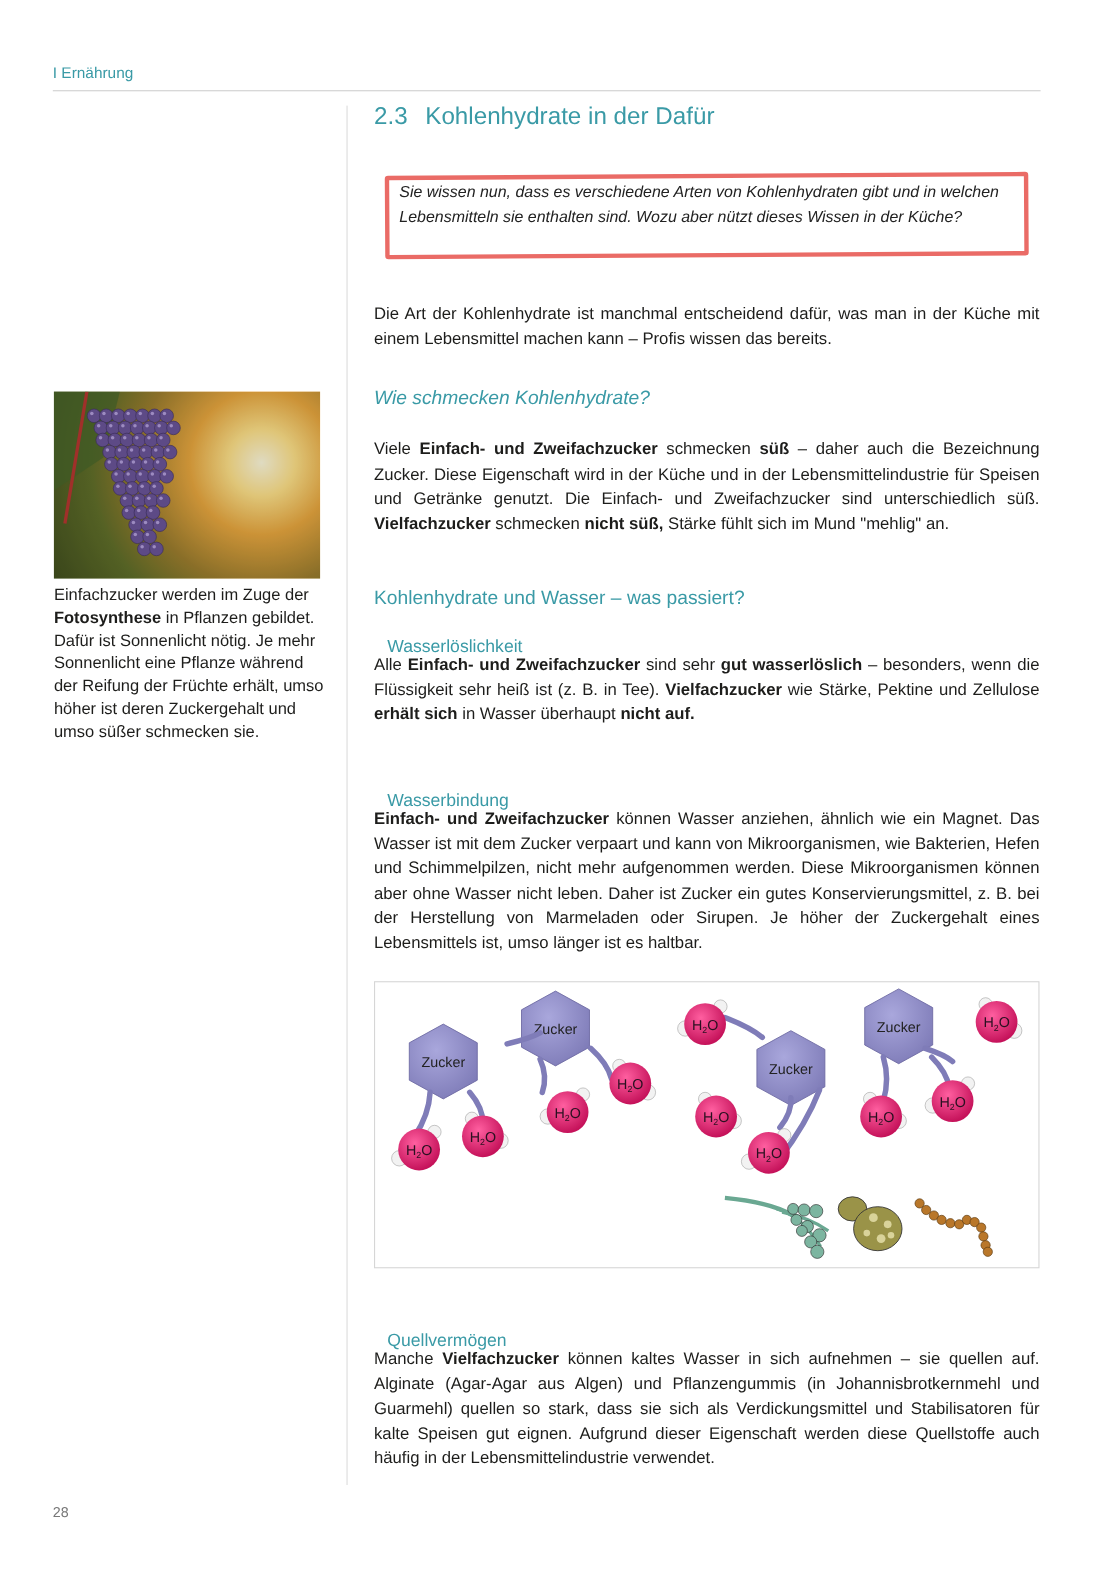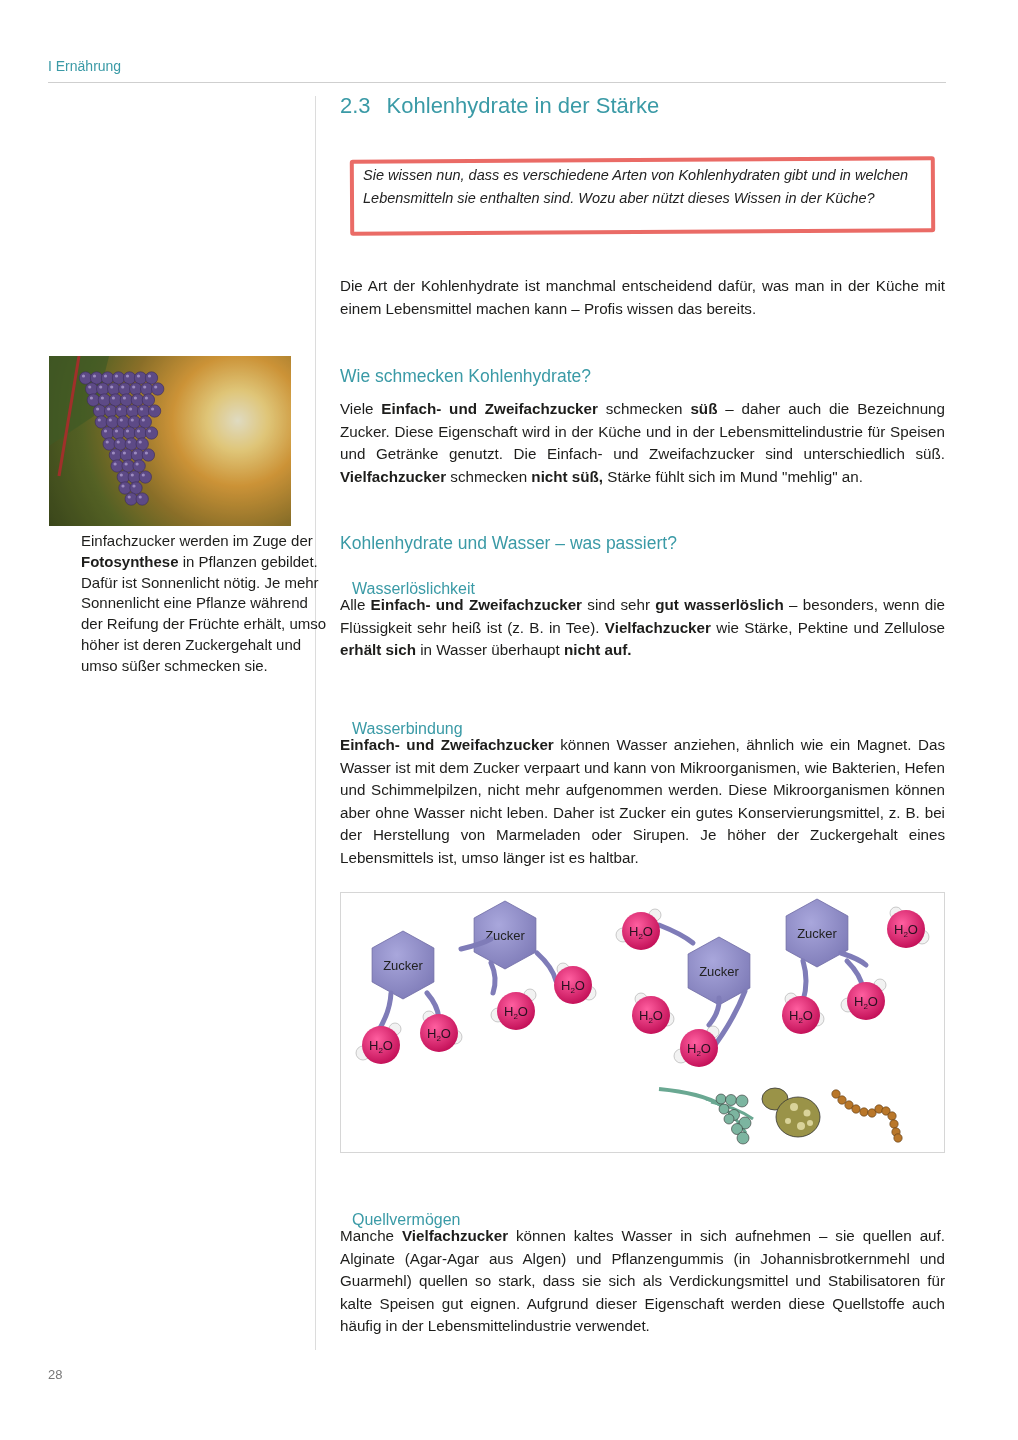--- a/index.html
+++ b/index.html
@@ -15,44 +15,44 @@
                box-sizing:border-box; }
   .intro-text { position:absolute; left:363px; top:164px; width:570px; font-style:italic;
                 font-size:14.5px; line-height:22.5px; color:#222; }
   .p { position:absolute; left:340px; width:605px; font-size:15.2px; line-height:22.5px;
        text-align:justify; margin:0; color:#1d1d1b; }
   .p b { font-weight:bold; }
   .h2 { position:absolute; left:340px; font-size:17.5px; color:#3a9aa6; margin:0; font-weight:normal; }
   .h3 { position:absolute; left:340px; font-size:16px; color:#3a9aa6; margin:12px; font-weight:normal; }
   .photo { position:absolute; left:49px; top:356px; width:242px; height:170px; overflow:hidden;
            background:radial-gradient(circle at 78% 38%, #fff9e0 0%, #ffe08a 14%, #e9a53e 30%, #9b7a2c 52%, #5c6a27 72%, #3d4a1c 100%); }
-  .caption { position:absolute; left:49px; top:531px; width:250px; font-size:15px; line-height:20.8px; color:#1d1d1b;margin-left:32px; }
+  .caption { position:absolute; left:49px; top:531px; width:250px; font-size:15px; line-height:20.8px; color:#1d1d1b; }
   .figure { position:absolute; left:340px; top:892px; width:605px; height:261px;
             border:1px solid #d6d6d6; box-sizing:border-box; background:#fff; }
   .fig-caption { position:absolute; left:20px; top:183px; width:300px; text-align:center;
                  font-size:13.5px; line-height:17px; color:#222; }
   .page-num { position:absolute; left:48px; top:1367px; font-size:13px; color:#777; }
 </style>
 </head>
 <body>
 
 <div class="running-head">I  Ernährung</div>
 <div class="head-rule"></div>
 <div class="col-rule"></div>
 
 <h1 class="h1">
-  <span class="num">2.3</span><span>Kohlenhydrate in der Stärke</span>
+  <span class="num">2.3</span><span>Kohlenhydrate in der Dafür</span>
 </h1>
 
 <div class="intro-box"></div>
 <div class="intro-text">Sie wissen nun, dass es verschiedene Arten von Kohlenhydraten gibt und in welchen Lebensmitteln sie enthalten sind. Wozu aber nützt dieses Wissen in der Küche?</div>
 
 <p class="p" style="top:275px;">Die Art der Kohlenhydrate ist manchmal entscheidend dafür, was man in der Küche mit einem Lebensmittel machen kann – Profis wissen das bereits.</p>
 
-<h2 class="h2" style="top:366px;">Wie schmecken Kohlenhydrate?</h2>
+<h2 class="h2" style="top:351px;font-style:italic;">Wie schmecken Kohlenhydrate?</h2>
 <p class="p" style="top:398px;"><span>Viele </span><b>Einfach- und Zweifachzucker</b><span> schmecken </span><b>süß</b><span> – daher auch die Bezeichnung Zucker. Diese Eigenschaft wird in der Küche und in der Lebensmittelindustrie für Speisen und Getränke genutzt. Die Einfach- und Zweifachzucker sind unterschiedlich süß. </span><b>Vielfachzucker</b><span> schmecken </span><b>nicht süß,</b><span> Stärke fühlt sich im Mund "mehlig" an.</span></p>
 
 <h2 class="h2" style="top:533px;">Kohlenhydrate und Wasser – was passiert?</h2>
 <h3 class="h3" style="top:568px;">Wasserlöslichkeit</h3>
 <p class="p" style="top:594px;"><span>Alle </span><b>Einfach- und Zweifachzucker</b><span> sind sehr </span><b>gut wasserlöslich</b><span> – besonders, wenn die Flüssigkeit sehr heiß ist (z. B. in Tee). </span><b>Vielfachzucker</b><span> wie Stärke, Pektine und Zellulose </span><b>erhält sich</b><span> in Wasser überhaupt </span><b>nicht auf.</b></p>
 
 <h3 class="h3" style="top:708px;">Wasserbindung</h3>
 <p class="p" style="top:734px;"><b>Einfach- und Zweifachzucker</b><span> können Wasser anziehen, ähnlich wie ein Magnet. Das Wasser ist mit dem Zucker verpaart und kann von Mikroorganismen, wie Bakterien, Hefen und Schimmelpilzen, nicht mehr aufgenommen werden. Diese Mikroorganismen können aber ohne Wasser nicht leben. Daher ist Zucker ein gutes Konservierungsmittel, z. B. bei der Herstellung von Marmeladen oder Sirupen. Je höher der Zuckergehalt eines Lebensmittels ist, umso länger ist es haltbar.</span></p>
 
 <div class="figure">

